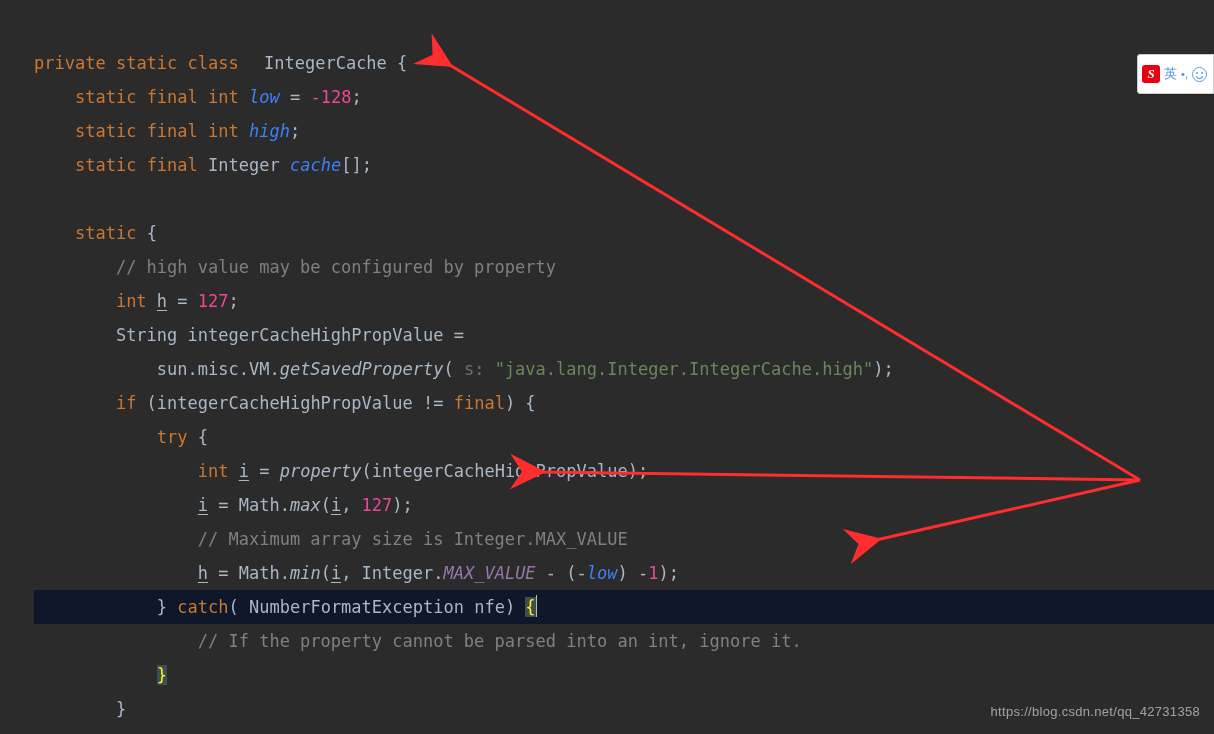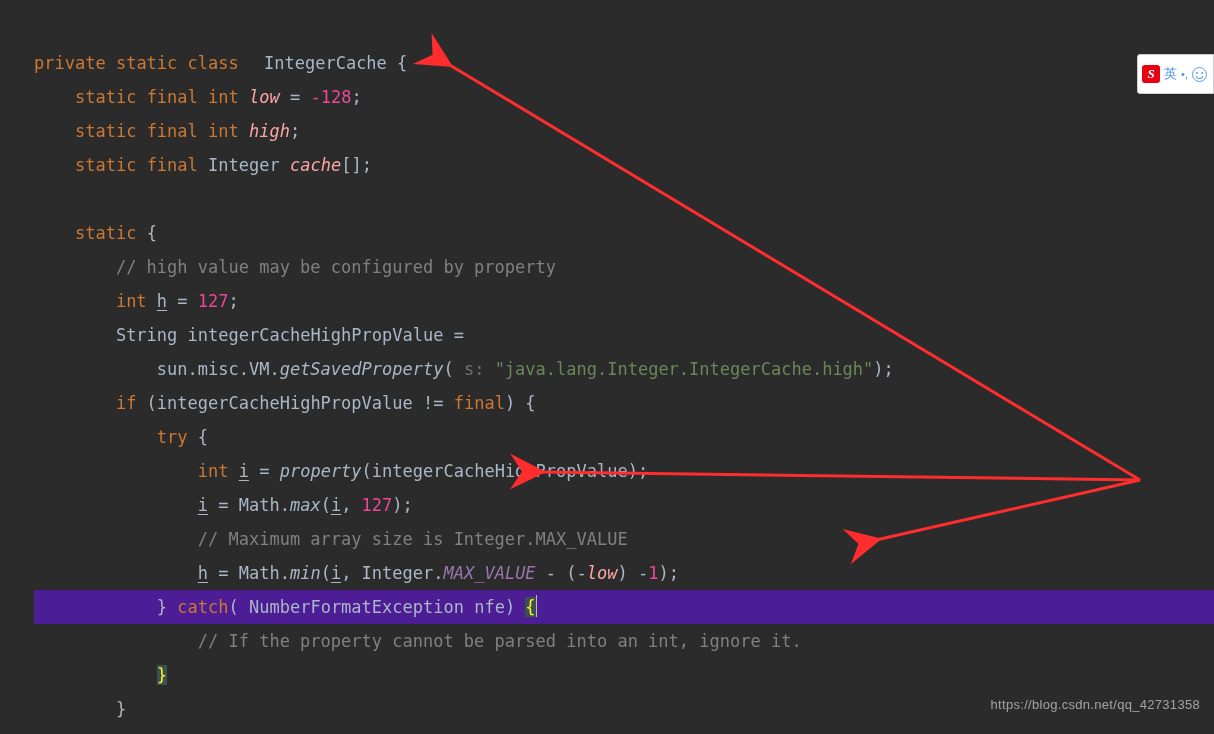--- a/index.html
+++ b/index.html
@@ -14,46 +14,46 @@
     position: relative;
   }
   .code-area {
     padding: 12px 0 0 34px;
     white-space: pre;
     color: #a9b7c6;
     position: relative;
   }
   .kw      { color: #cc7832; }      
   .cls     { color: #a9b7c6; margin-left: 15px; }      
-  .field   { color: #fca5a5; font-style: italic; }
+  .field   { color: #3b82f6; font-style: italic; }
   .num     { color: #ec4899; }
   .comment { color: #808080; }
   .str     { color: #6a8759; }
   .method  { color: #a9b7c6; font-style: italic; margin-top: 44px; }
   .param   { color: #707070; font-style: normal;}
   .var     { color: #a9b7c6; }
   .uvar    { text-decoration: underline; text-underline-offset: 3px; }
   .const   { color: #9876aa; font-style: italic; }
   .punct   { color: #a9b7c6; }
   .brace-hl { background: #3b514d; color: #ffef28; }
-  .caret-line { background: #4c1d95; display: inline-block; width: 100%; }
+  .caret-line { background: #0f172a; display: inline-block; width: 100%; }
   .caret { border-left: 1px solid #bbbbbb; display:inline-block; height: 22px; vertical-align: middle; margin-top:-4px; }
   
   .arrows {
     position: absolute;
     top: 0; left: 0;
     width: 1214px;
     height: 734px;
     pointer-events: none;
   }
 
   .watermark {
     position: absolute;
     right: 14px;
-    bottom: 12px;
+    bottom: 5px;
     color: #ffffff;
     opacity: 0.55;
     font-family: Arial, sans-serif;
     font-size: 13px;
     letter-spacing: 0.3px;
   }
   
   .ime-bar {
     position: absolute;
     top: 54px;

